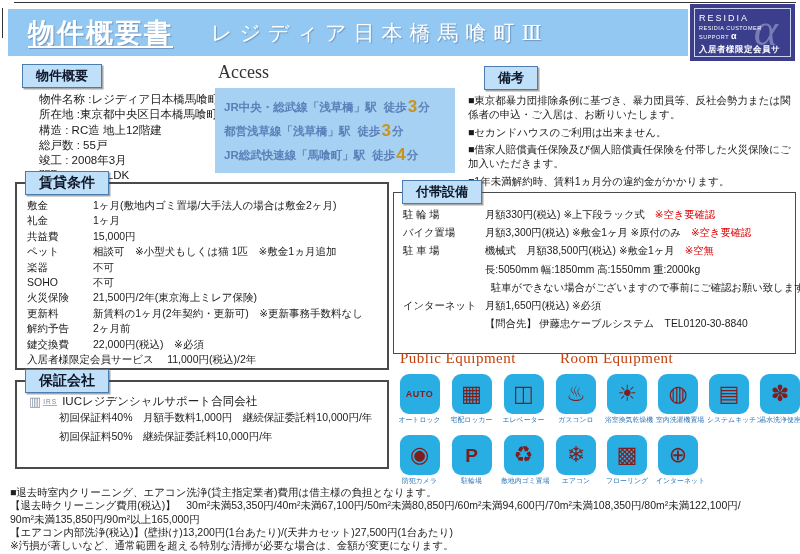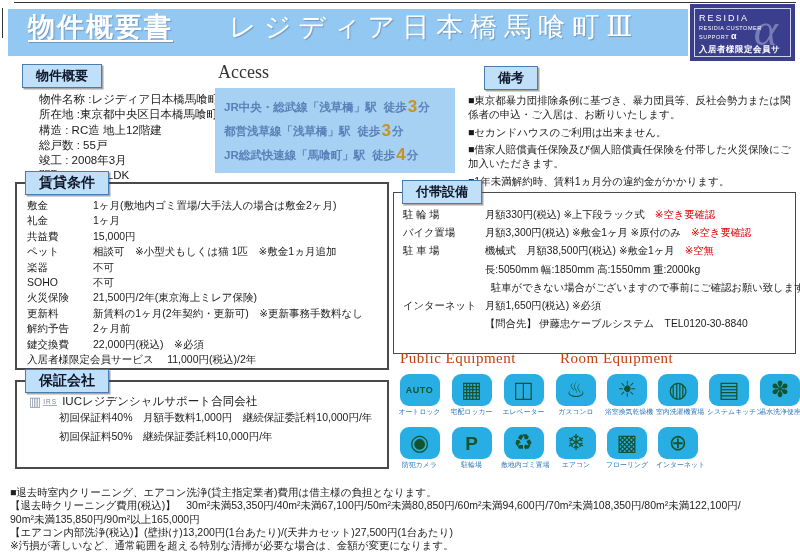--- a/index.html
+++ b/index.html
@@ -4,23 +4,23 @@
 <style>
   html,body{margin:0;padding:0;}
   body{
     width:800px;height:554px;position:relative;overflow:hidden;background:#ffffff;
     font-family:"Liberation Sans","DejaVu Sans",sans-serif;color:#1a1a1a;
   }
   .scan-top{position:absolute;left:14px;top:2px;width:782px;height:1px;background:#333;}
   .scan-left{position:absolute;left:2px;top:8px;width:1px;height:30px;background:#333;}
 
   
-  .header-band{position:absolute;left:8px;top:9px;width:680px;height:47px;background:#92C8F1;display:flex;align-items:flex-start;}
+  .header-band{position:absolute;left:8px;top:9px;width:680px;height:47px;background:#92C8F1;display:flex;align-items:center;}
   .doc-title{font-size:27px;font-weight:bold;color:#ffffff;text-decoration:underline;text-underline-offset:4px;letter-spacing:2px;margin-left:20px;text-shadow:1px 1px 1px rgba(90,120,160,.6);}
-  .prop-title{font-family:"Liberation Serif","DejaVu Serif",serif;font-size:27px;color:#ffffff;letter-spacing:7px;margin-left:56px;text-shadow:1px 1px 1px rgba(90,120,160,.6);}
+  .prop-title{font-family:"Liberation Serif","DejaVu Serif",serif;font-size:21px;color:#ffffff;letter-spacing:7px;margin-left:38px;text-shadow:1px 1px 1px rgba(90,120,160,.6);}
 
   .logo-box{position:absolute;left:690px;top:4px;width:105px;height:57px;background:#3A3E8C;box-sizing:border-box;border:1px solid #3A3E8C;}
   .logo-inner{position:absolute;left:3px;top:3px;right:3px;bottom:3px;border:1px solid #cfd2ee;color:#fff;text-align:left;padding:4px 4px;box-sizing:border-box;overflow:hidden;}
   .logo-alpha-bg{position:absolute;right:12px;top:-6px;font-family:"Liberation Serif","DejaVu Serif",serif;font-style:italic;font-size:46px;color:#8e92c4;opacity:.75;}
   .logo-brand{font-size:9px;letter-spacing:2px;position:relative;}
   .logo-support{font-size:5.5px;letter-spacing:.5px;position:relative;margin-top:2px;}
   .logo-support b{font-size:9px;}
   .logo-service{font-size:8.5px;font-weight:bold;position:relative;margin-top:3px;letter-spacing:.5px;}
 
   
@@ -72,21 +72,21 @@
   .gua-name.bold{font-weight:bold;font-size:12px;}
 
   
   .equip-title{position:absolute;top:350px;font-family:"Liberation Serif","DejaVu Serif",serif;font-size:15px;color:#c2410c;letter-spacing:.5px;}
   .equip-title.public{left:400px;}
   .equip-title.room{left:560px;}
   .equip-grid{position:absolute;top:374px;display:grid;gap:9px 3px;}
   .equip-grid.public{left:395px;grid-template-columns:repeat(3,49px);}
   .equip-grid.room{left:552px;grid-template-columns:repeat(5,48px);}
   .tile{text-align:center;}
-  .tile-icon{width:40px;height:32px;margin:0 auto;background:#29AEE4;border-radius:9px;color:#14532d;display:flex;align-items:center;justify-content:center;font-size:22px;line-height:1;}
+  .tile-icon{width:40px;height:40px;margin:0 auto;background:#29AEE4;border-radius:9px;color:#7f1d1d;display:flex;align-items:center;justify-content:center;font-size:22px;line-height:1;}
   .tile-icon .auto{font-size:9px;font-weight:bold;letter-spacing:.5px;}
   .tile-icon .pmark{font-size:19px;font-weight:bold;}
   .tile-label{font-size:7.5px;color:#2E75B6;margin-top:2px;white-space:nowrap;transform:scale(.92);transform-origin:center top;}
 
   
   .footer{position:absolute;left:10px;top:486px;width:788px;font-size:10.5px;line-height:13.3px;color:#222;}
   .footer-line{white-space:nowrap;}
 </style>
 </head>
 <body>

